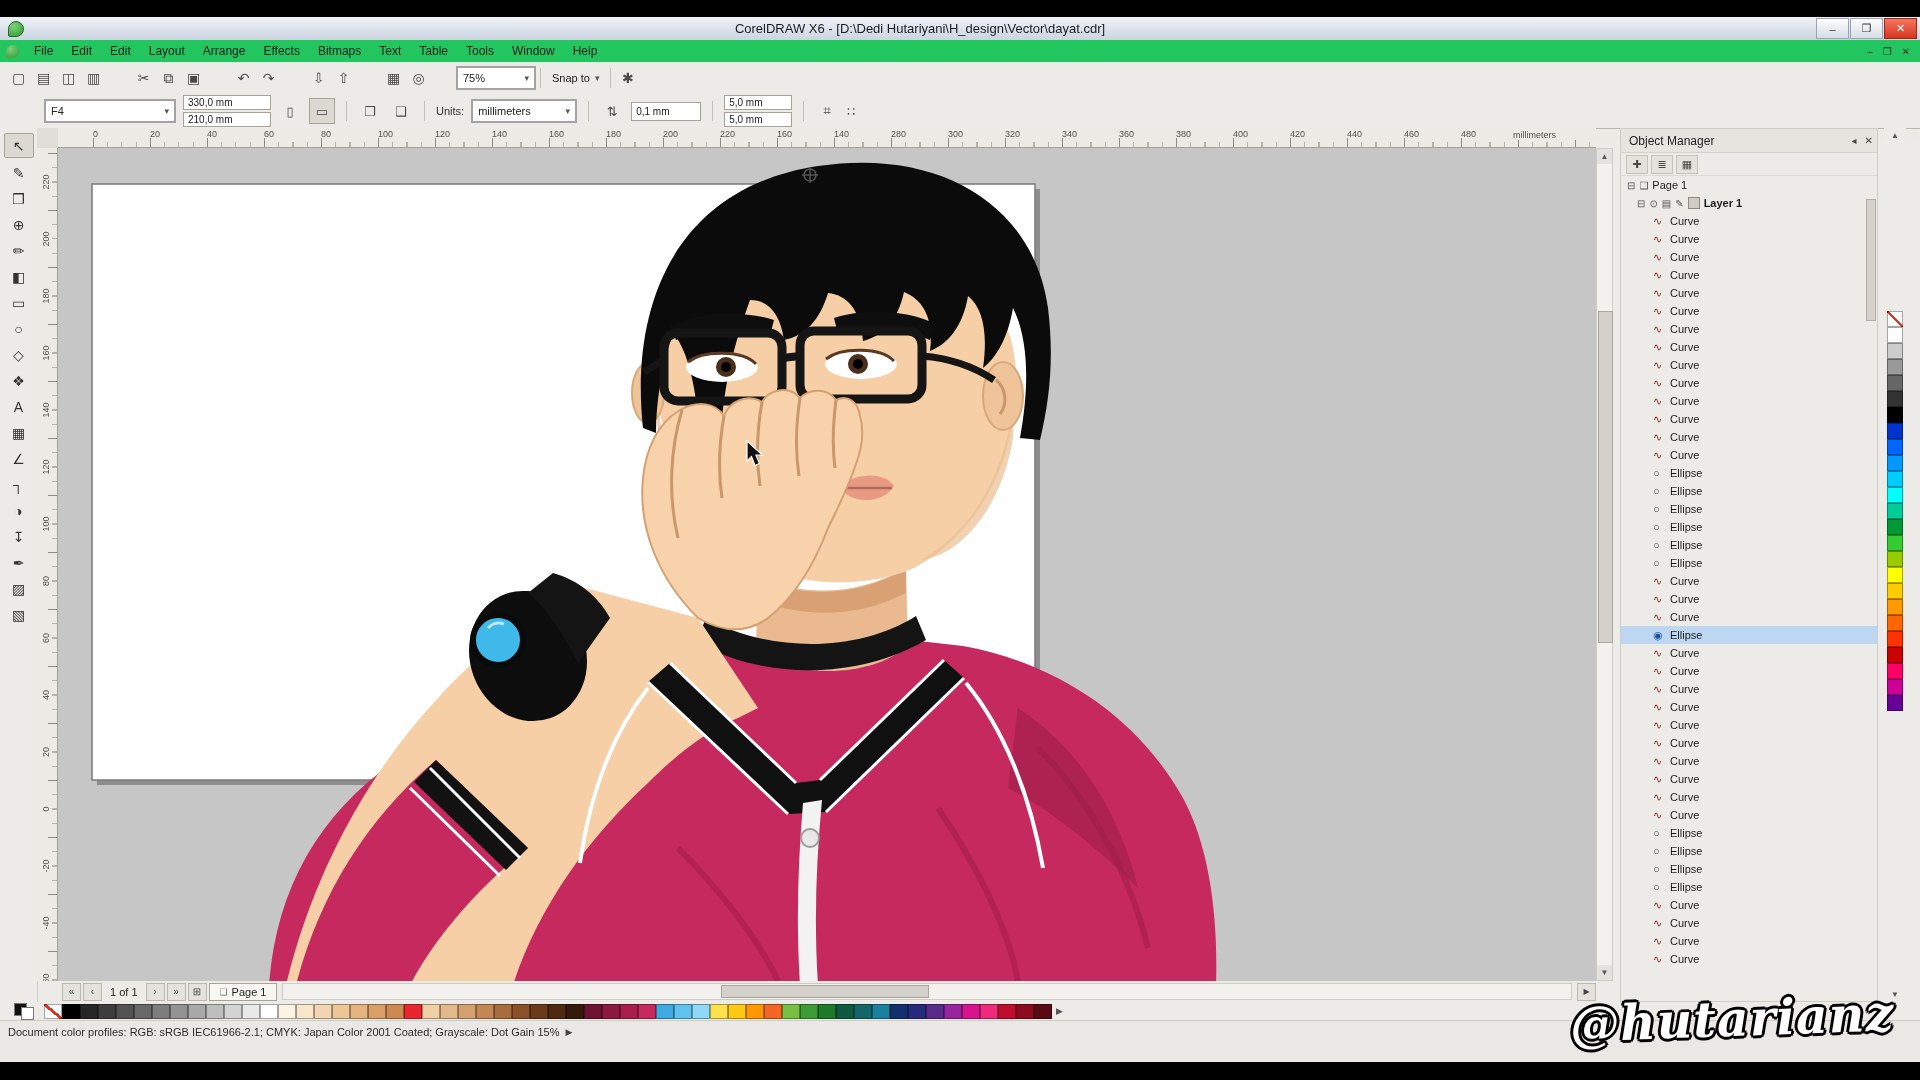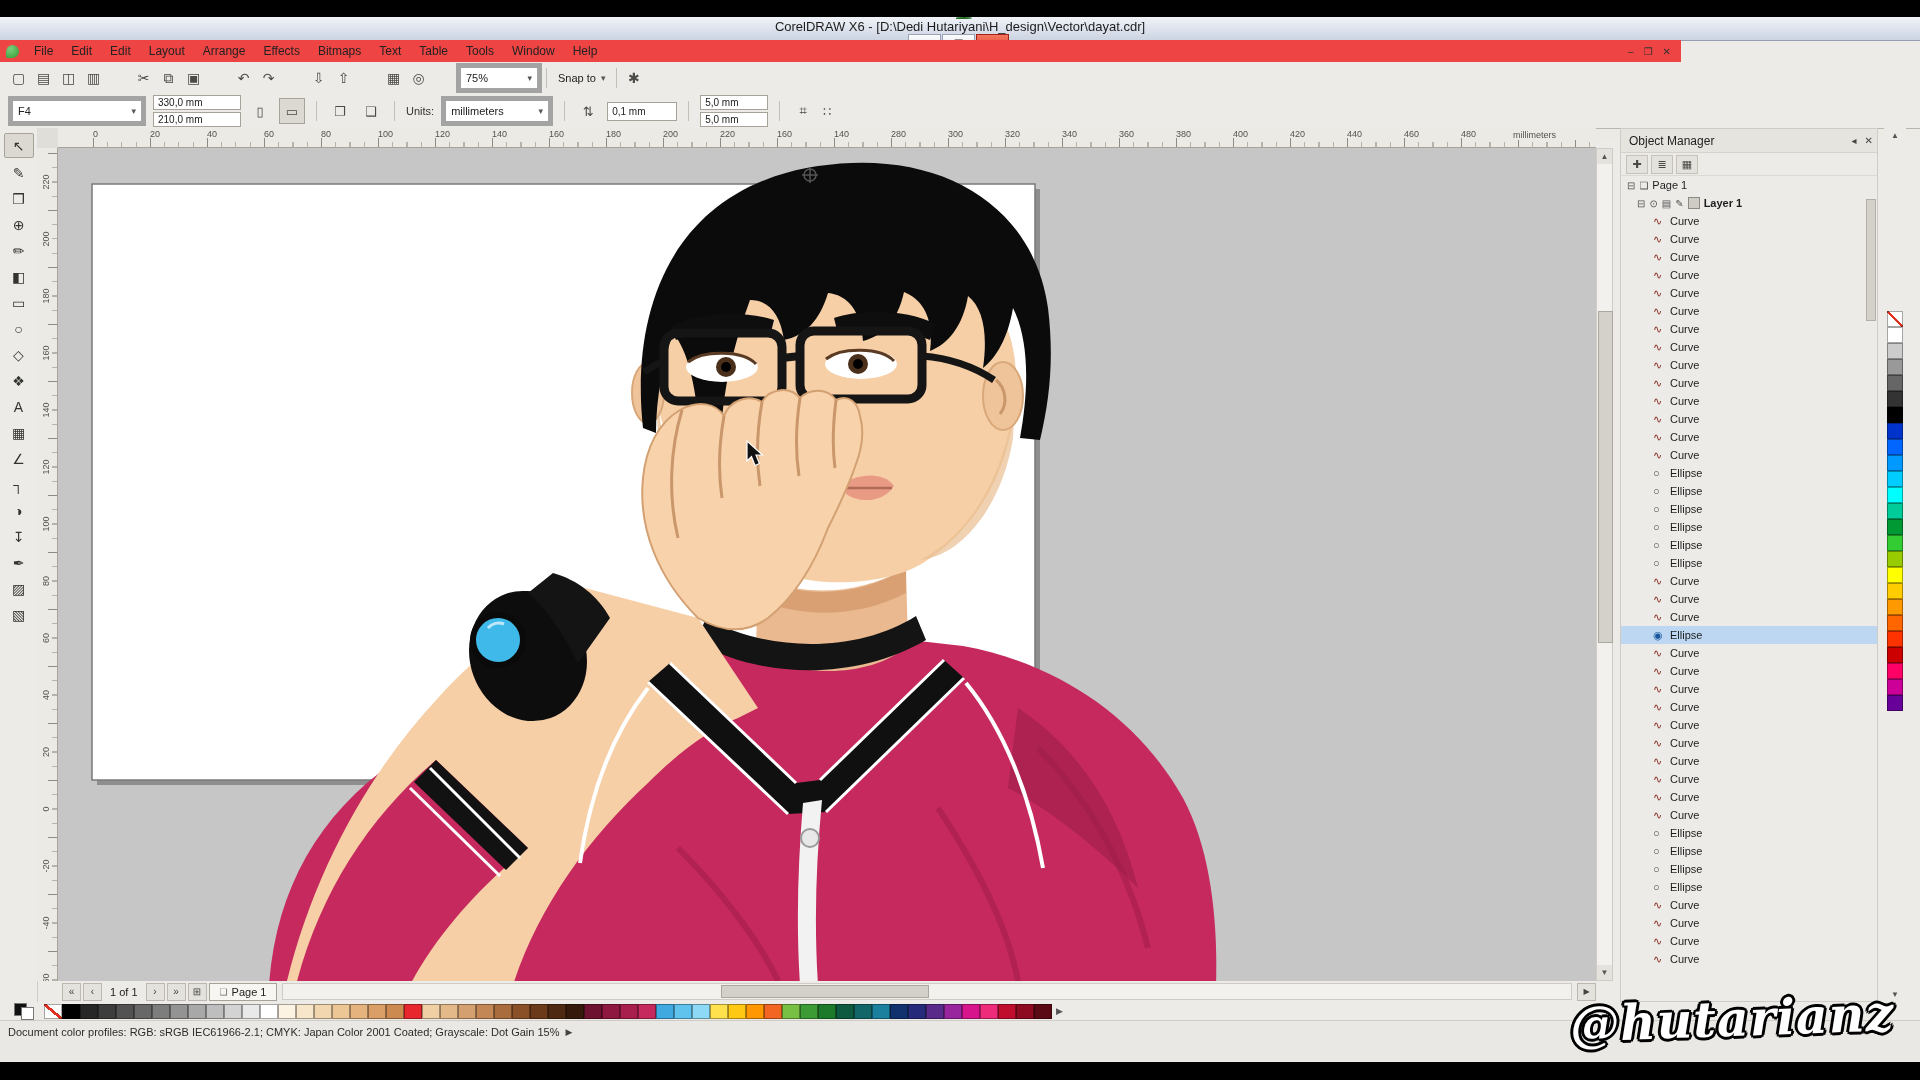--- a/index.html
+++ b/index.html
@@ -5,42 +5,42 @@
   html,body{margin:0;padding:0;background:#000;}
   .screen{position:relative;width:1920px;height:1080px;background:#000;overflow:hidden;
           font-family:"Liberation Sans",sans-serif;-webkit-font-smoothing:antialiased;}
   .abs{position:absolute;}
   
   .chrome-bg{top:17px;left:0;width:1920px;height:1045px;background:#ecebe8;}
   .black-top{top:0;left:0;width:1920px;height:17px;background:#000;}
   .black-bottom{top:1062px;left:0;width:1920px;height:18px;background:#000;}
   
   .titlebar{top:17px;left:0;width:1920px;height:23px;display:flex;align-items:center;
-            background:linear-gradient(#f0f3f8,#ccd4e2);border-bottom:1px solid #939eb3;flex-direction:column;}
+            background:linear-gradient(#f0f3f8,#ccd4e2);border-bottom:1px solid #939eb3;}
   .app-logo{width:14px;height:14px;margin-left:8px;background:radial-gradient(circle at 35% 30%,#7ed07e,#2f9a2f);
             border-radius:50% 50% 50% 12%;border:1px solid #1f6b1f;}
   .title-text{flex:1;text-align:center;font-size:13px;color:#1c1c1c;}
   .win-controls{display:flex;gap:1px;margin-right:3px;}
   .win-btn{width:31px;height:19px;display:flex;align-items:center;justify-content:center;
            font-size:11px;color:#333;background:linear-gradient(#fdfdfd,#d7dce5);border:1px solid #9aa3b5;}
   .win-btn.close{background:linear-gradient(#f4765f,#d93520);color:#fff;border-color:#a02313;}
   
-  .menubar{top:40px;left:0;width:1681px;height:22px;background:#ef4444;display:flex;align-items:center;
+  .menubar{top:40px;left:0;width:1920px;height:22px;background:#22c55e;display:flex;align-items:center;
            font-size:12px;color:#222;border-bottom:1px solid #dcdad5;}
   .menu-logo{width:13px;height:13px;margin:0 6px 0 6px;background:radial-gradient(circle at 35% 30%,#7ed07e,#2f9a2f);
              border-radius:50% 50% 50% 12%;}
   .menu-item{padding:3px 9px;}
   .doc-controls{margin-left:auto;display:flex;gap:10px;margin-right:10px;font-size:10px;color:#333;}
   
   .toolbar{top:62px;left:0;width:1920px;height:32px;background:#ecebe8;border-bottom:1px solid #cfccc5;
            display:flex;align-items:center;padding-left:6px;}
   .tb-btn{width:25px;height:24px;display:flex;align-items:center;justify-content:center;
           font-size:14px;color:#4a4a46;border-radius:2px;}
   .tb-sep{width:1px;height:20px;background:#c4c0b8;margin:0 4px;}
-  .combo{background:#fff;border:5px solid #a3a3a3;height:20px;font-size:11px;color:#222;
+  .combo{background:#fff;border:2px solid #a3a3a3;height:20px;font-size:11px;color:#222;
          display:flex;align-items:center;padding:0 5px;gap:6px;}
   .combo .caret{color:#555;font-size:9px;margin-left:auto;}
   .dd-btn{height:22px;display:flex;align-items:center;gap:5px;font-size:11px;color:#222;padding:0 7px;}
   .propbar{top:94px;left:0;width:1920px;height:34px;background:#ecebe8;border-bottom:1px solid #b9b5ad;
            display:flex;align-items:center;gap:7px;padding-left:8px;font-size:11px;color:#222;}
   .stack{display:flex;flex-direction:column;gap:2px;}
   .size-field{width:78px;height:13px;background:#fff;border:1px solid #a7a399;font-size:10px;
               display:flex;align-items:center;padding:0 4px;color:#222;}
   .pb-icon{width:24px;height:24px;display:flex;align-items:center;justify-content:center;font-size:13px;color:#4a4a46;}
   .pb-label{color:#333;}
@@ -253,21 +253,21 @@
     <div class="tb-sep"></div>
     <div class="dd-btn">
       <span>Snap to</span>
       <span class="caret" style="font-size:9px;color:#555;">▾</span>
     </div>
     <div class="tb-sep"></div>
     <div class="tb-btn">✱</div>
   </div>
 
   <div class="abs propbar">
-    <div class="combo" style="width:118px;">
+    <div class="combo" style="width:118px;margin-left:36px;">
       <span>F4</span>
       <span class="caret">▾</span>
     </div>
     <div class="stack">
       <div class="size-field">330,0 mm</div>
       <div class="size-field">210,0 mm</div>
     </div>
     <div class="pb-icon">▯</div>
     <div class="pb-icon" style="background:#dcd9d2;border:1px solid #a7a399;">▭</div>
     <div class="tb-sep"></div>

